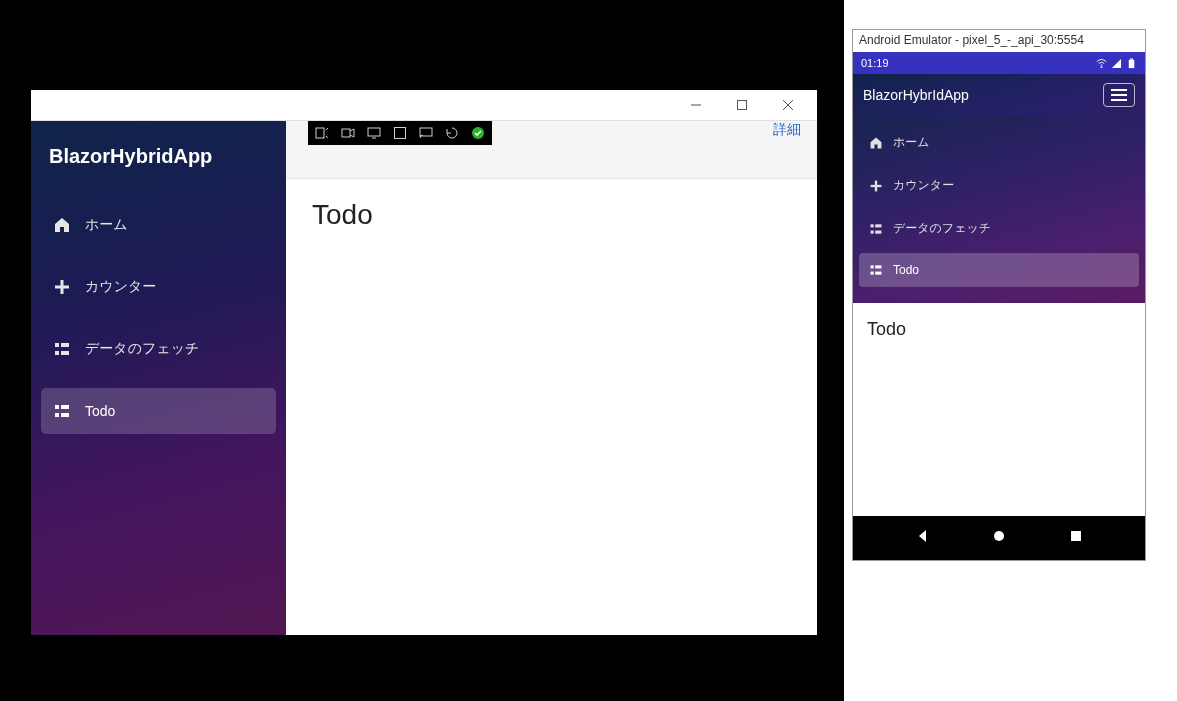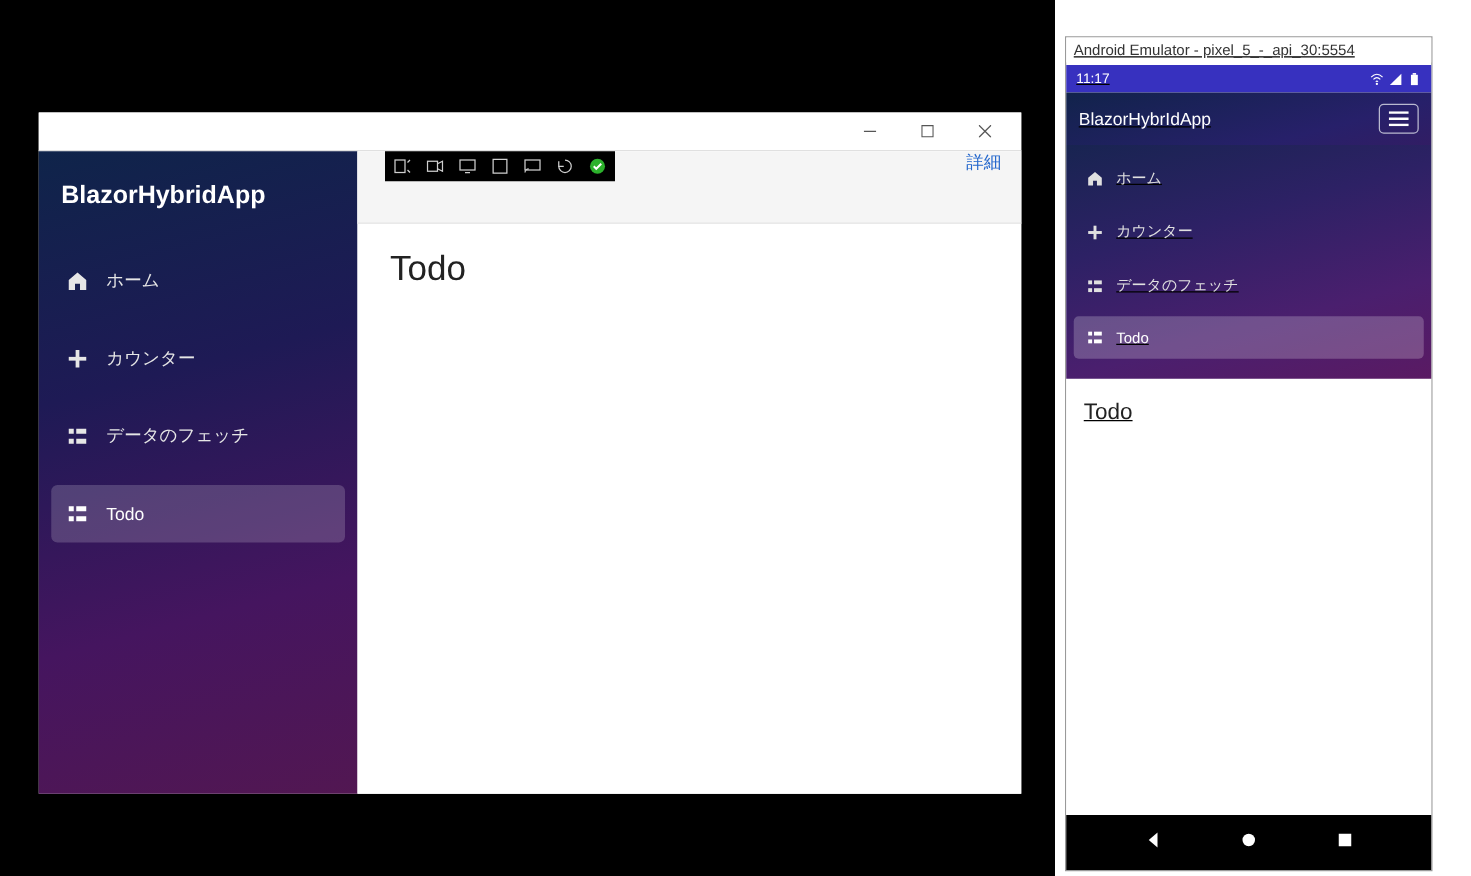--- a/index.html
+++ b/index.html
@@ -130,26 +130,25 @@
     font-weight: 400;
     font-size: 28px;
     color: #222;
   }
 
   
   .emulator {
     position: absolute;
     left: 852px; top: 29px;
     width: 294px;
-    height: 668px;
+    height: 532px;
     border: 1px solid #9a9a9a;
     background: #fff;
     display: flex;
     flex-direction: column;
-    text-decoration: underline;
   }
   .emu-title {
     font-size: 12px;
     color: #333;
     padding: 3px 6px;
     background: #fff;
   }
   .device {
     flex: 1;
     display: flex;
@@ -360,21 +359,21 @@
       </div>
     </div>
   </div>
 </div>
 
 <div class="emulator">
   <div class="emu-title">Android Emulator - pixel_5_-_api_30:5554</div>
   <div class="device">
     <div class="statusbar">
       <div class="status-left">
-        <span>11:17</span>
+        <span>01:19</span>
         <svg viewBox="0 0 12 12">
             <rect x="2" y="2" width="8" height="8" rx="1" fill="#fff"></rect>
           </svg>
         <svg viewBox="0 0 12 12">
             <circle cx="6" cy="6" r="4" fill="#fff"></circle>
           </svg>
         <svg viewBox="0 0 12 12">
             <rect x="3" y="5" width="6" height="5" fill="#fff"></rect>
             <path d="M4 5 V3 a2 2 0 0 1 4 0 V5" fill="none" stroke="#fff"></path>
           </svg>

